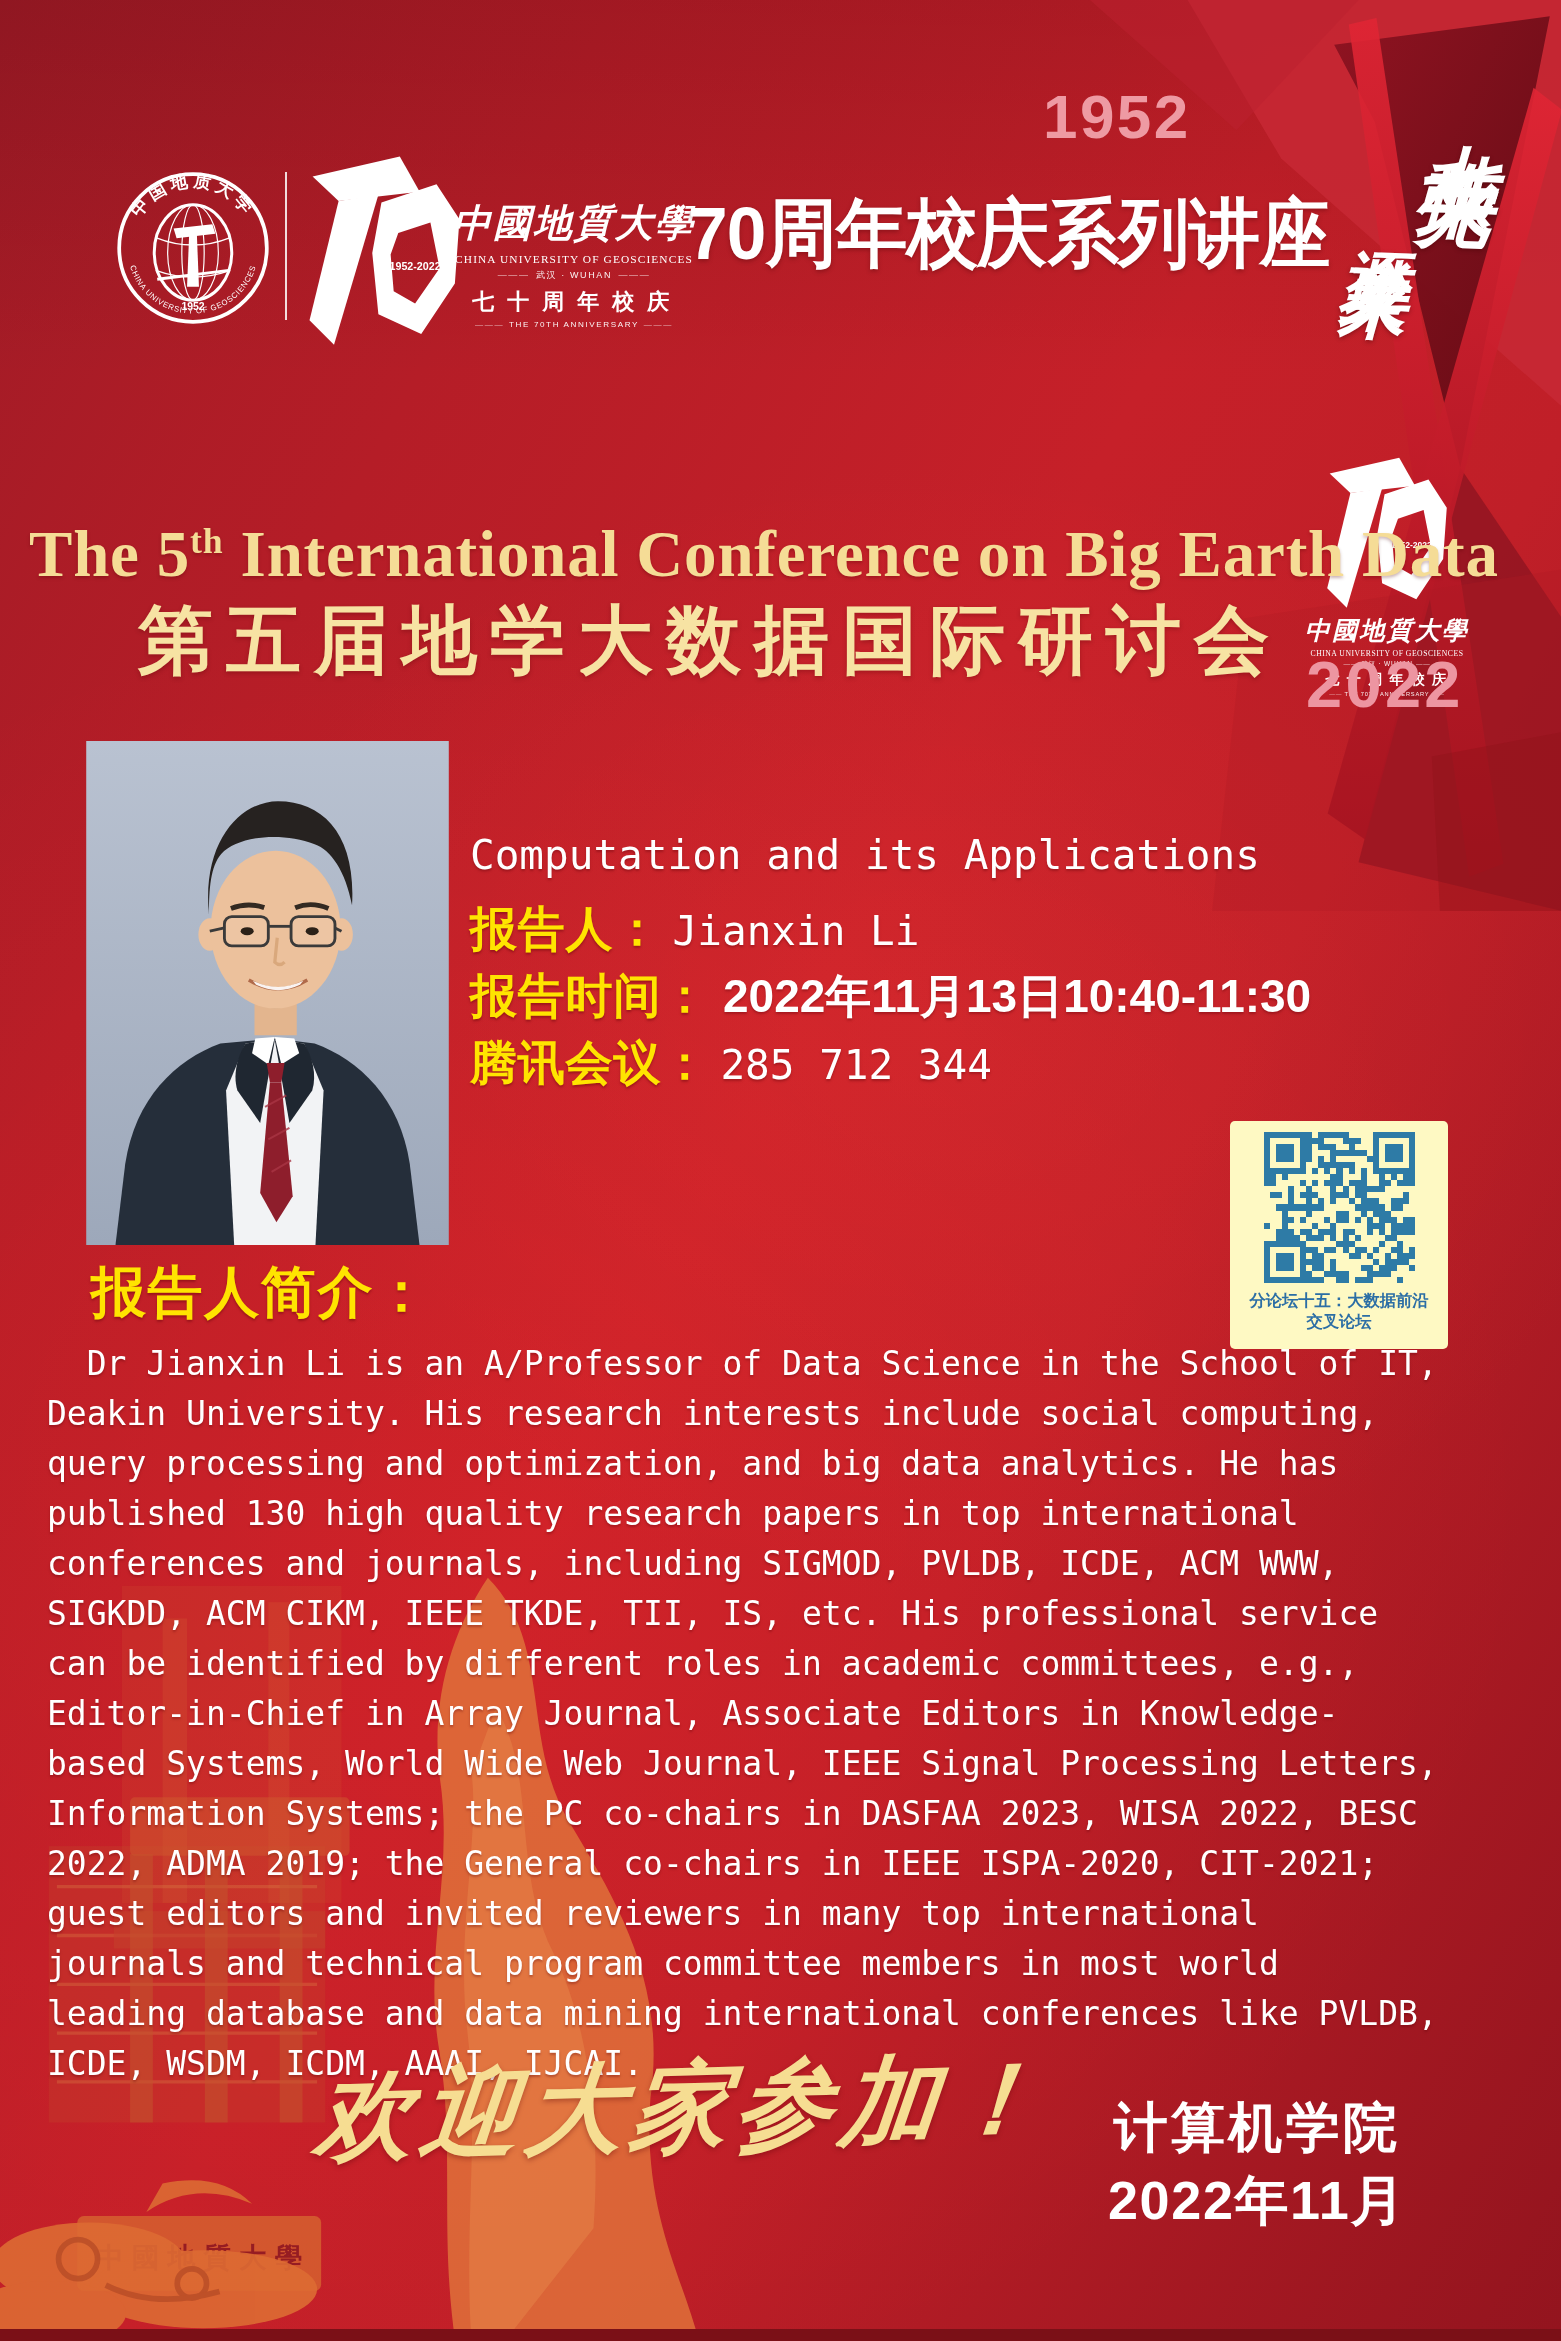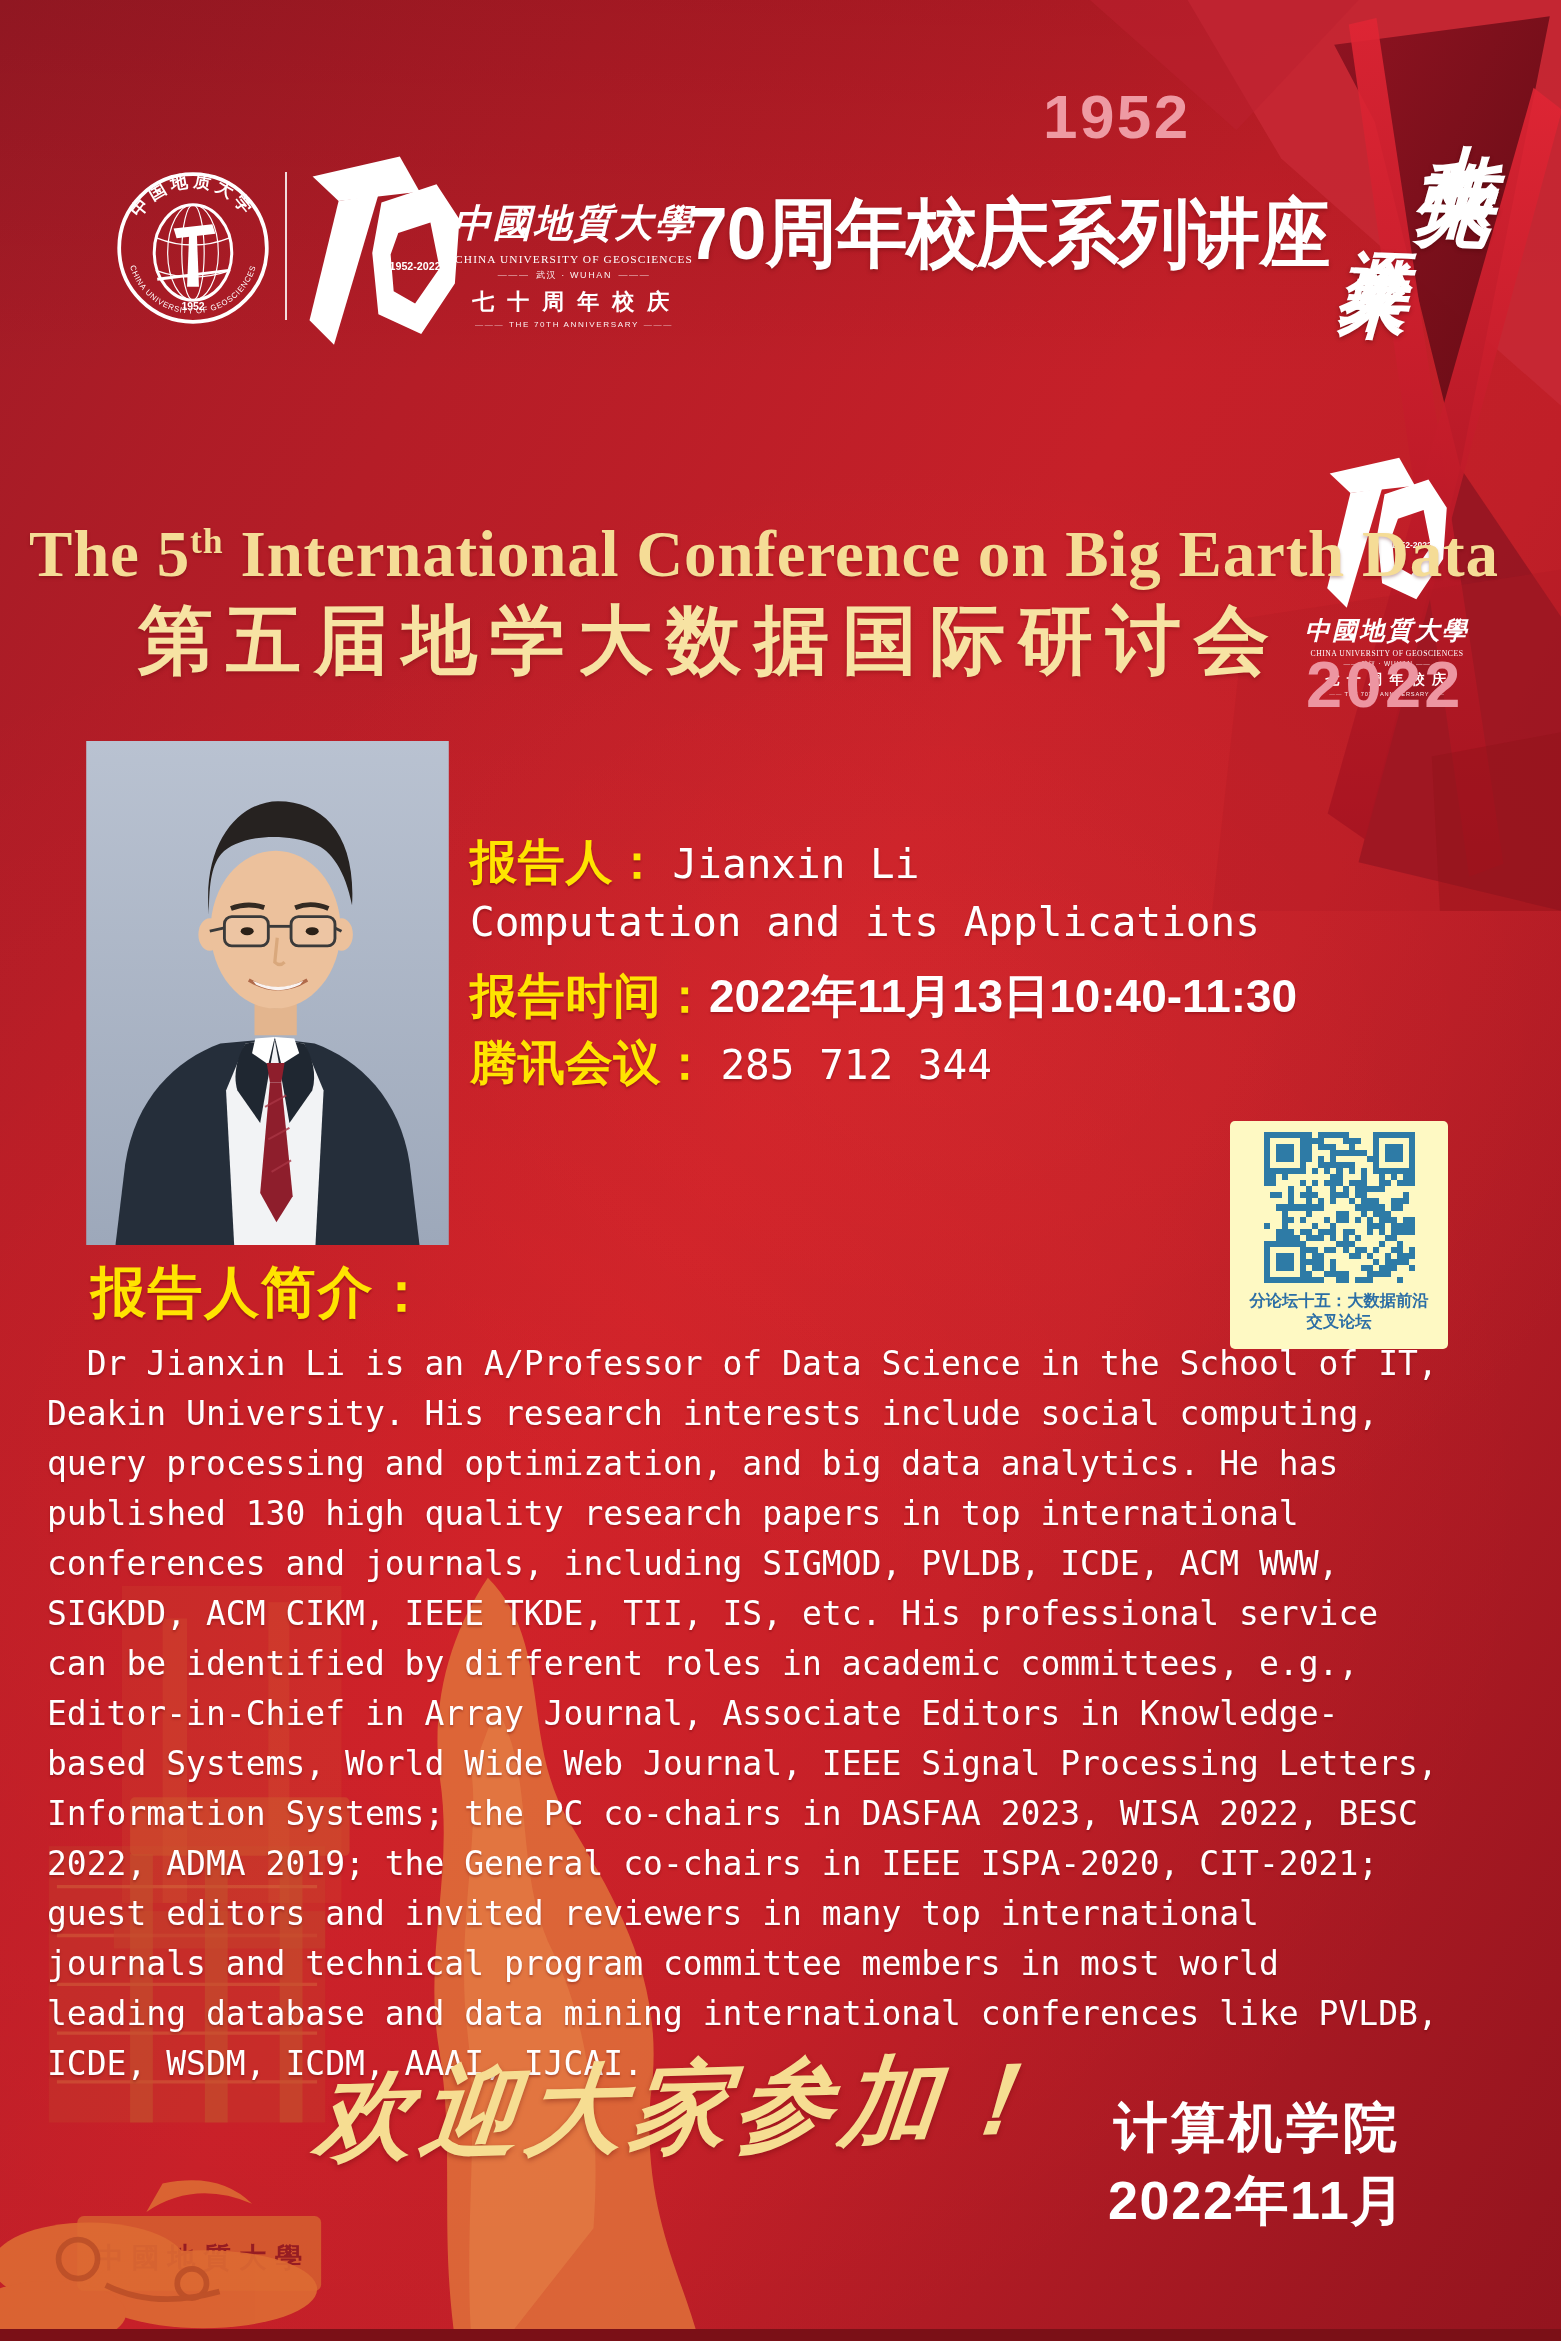--- a/index.html
+++ b/index.html
@@ -59,21 +59,21 @@
   .minilogo .uni-annen{font-size:5.7px;letter-spacing:0.8px;margin-top:1.6px;}
   .minilogo .uni-annen::before,.minilogo .uni-annen::after{content:"——";margin:0 2.4px;}
   .year2022{left:1306px;top:647px;z-index:10;font-size:65px;font-weight:800;color:#ed95a1;letter-spacing:3.3px;}
 
   
   .portrait{left:86px;top:741px;width:363px;height:504px;z-index:10;}
   .talk{left:470px;top:831px;width:968px;z-index:10;}
   .trow{display:flex;align-items:baseline;height:67px;white-space:nowrap;}
   .tlabel{font-size:47px;font-weight:900;color:#ffe400;letter-spacing:0.8px;text-shadow:0 1.6px 2.4px rgba(90,0,8,.4);}
   .tval-mono{font-family:"DejaVu Sans Mono",monospace;font-size:41px;color:#fff;text-shadow:0 1.6px 2.4px rgba(90,0,8,.35);}
-  .tval-sans{font-size:46px;font-weight:700;color:#fff;letter-spacing:0px;text-shadow:0 1.6px 2.4px rgba(90,0,8,.35);margin-left:0;}
+  .tval-sans{font-size:46px;font-weight:700;color:#fff;letter-spacing:0px;text-shadow:0 1.6px 2.4px rgba(90,0,8,.35);margin-left:14px;}
   .tval-mono.shift{margin-left:11.4px;}
 
   .qr-card{left:1230px;top:1121px;width:218px;height:228px;background:#fef9c3;border-radius:4.9px;z-index:10;
     display:flex;flex-direction:column;align-items:center;}
   .qr-svg{margin-top:11.4px;}
   .qr-caption{margin-top:6.5px;color:#2c6ea5;font-size:16.3px;font-weight:700;line-height:21px;text-align:center;}
 
   
   .bio-heading{left:91px;top:1256px;z-index:10;font-size:55px;font-weight:900;color:#ffe400;
     letter-spacing:1.6px;text-shadow:0 1.6px 2.4px rgba(90,0,8,.4);}
@@ -253,25 +253,25 @@
   <polygon points="226,420 240,420 254,560 234,592 214,556" fill="#8e1e2c"></polygon>
   <g stroke="#a93544" stroke-width="2.5" opacity="0.8">
     <line x1="220" y1="450" x2="246" y2="436"></line>
     <line x1="224" y1="490" x2="250" y2="476"></line>
     <line x1="228" y1="530" x2="252" y2="516"></line>
   </g>
 </svg>
 
 <div class="abs talk">
   <div class="trow">
+    <span class="tval-mono">Computation and its Applications</span>
+  </div>
+  <div class="trow">
     <span class="tlabel">报告人：</span>
     <span class="tval-mono shift">Jianxin Li</span>
-  </div>
-  <div class="trow">
-    <span class="tval-mono">Computation and its Applications</span>
   </div>
   <div class="trow">
     <span class="tlabel">报告时间：</span>
     <span class="tval-sans">2022年11月13日10:40-11:30</span>
   </div>
   <div class="trow">
     <span class="tlabel">腾讯会议：</span>
     <span class="tval-mono shift">285 712 344</span>
   </div>
 </div>

